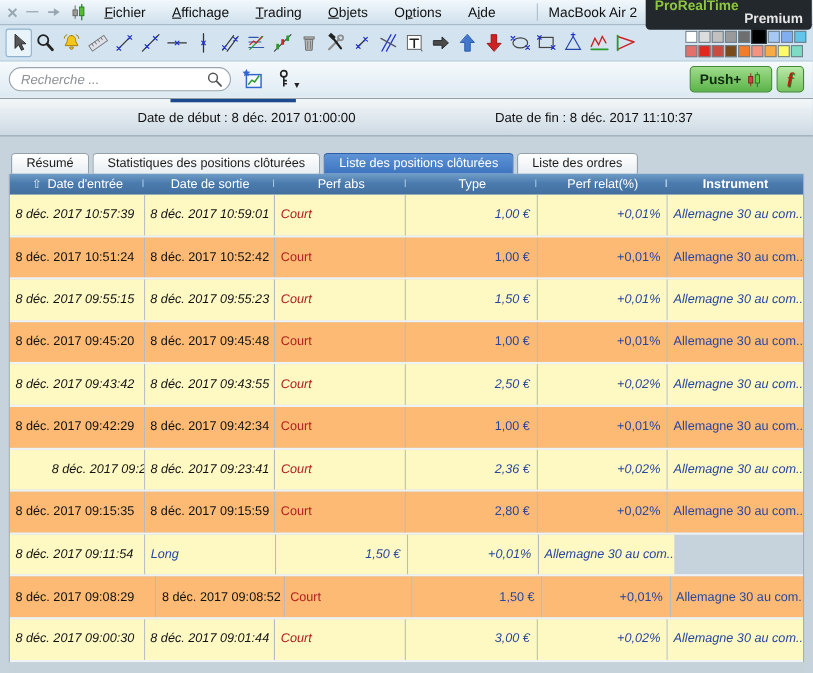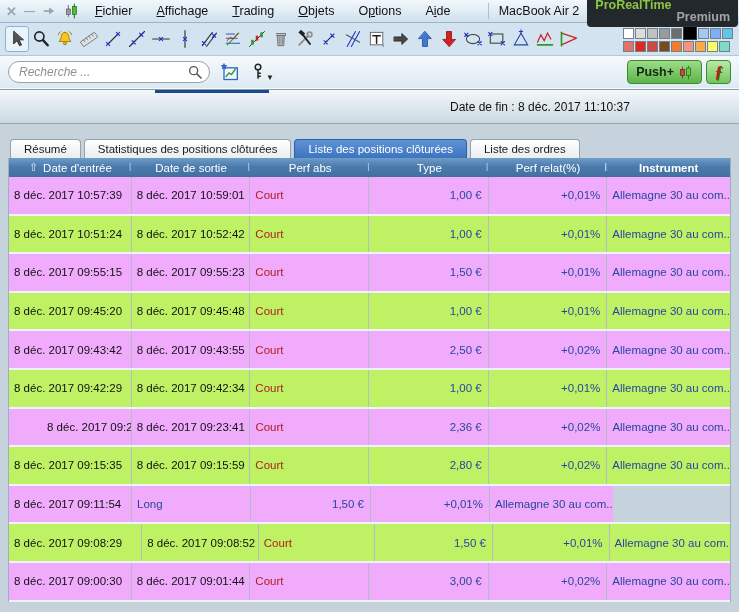--- a/index.html
+++ b/index.html
@@ -12,21 +12,21 @@
   .winctl { display:flex; align-items:center; gap:7px; color:#97a6b2; font-weight:bold; font-size:13px; }
   .winctl span { cursor:default; line-height:1; }
   .app-icon svg { width:16px; height:16px; display:block; }
   .menus { display:flex; gap:24px; margin-left:16px; font-size:12.5px; color:#111; }
   .menu-item u { text-decoration:underline; }
   .menubar-right { margin-left:auto; display:flex; align-items:center; }
   .mb-divider { width:1px; height:16px; background:#aebecb; margin-right:10px; }
   .workspace-name { font-size:12.5px; color:#111; margin-right:8px; }
   .brand-badge { background:#23282d; border-radius:4px; padding:3px 8px; font-size:12.5px; font-weight:bold;
     margin-right:1px; display:flex; gap:5px; }
-  .brand-name { color:#8dc63f; } .brand-edition { color:#a3a3a3;margin-top:12px; }
+  .brand-name { color:#8dc63f; } .brand-edition { color:#e5e5e5;margin-top:12px; }
 
   
   .toolbar { height:33px; background:#d3e4f0; border-bottom:1px solid #b2c8d8; display:flex; align-items:center; padding:0 4px 0 5px; }
   .tool { width:24px; height:26px; display:flex; align-items:center; justify-content:center; border-radius:3px; border:1px solid transparent; }
   .tool svg { width:20px; height:20px; display:block; }
   .tool.sel { background:#e9f3fa; border:1px solid #8fb3cf; }
   .palette { margin-left:auto; display:flex; flex-direction:column; gap:1px; padding-right:2px; }
   .palette .prow { display:flex; gap:1px; align-items:center; }
   .swatch { width:11px; height:11px; border:1px solid #70808c; }
   .swatch.sel { width:14px; height:14px; border:1px solid #303840; }
@@ -63,22 +63,22 @@
     background:linear-gradient(#ffffff,#e9eef1); border:1px solid #96a2aa; border-bottom:none; border-radius:4px 4px 0 0; white-space:nowrap; }
   .tab.active { background:linear-gradient(#5e93d6,#3d74c0); border-color:#2d5ea6; color:#fff; }
 
   .table { border-left:1px solid #9fb0bc; border-right:1px solid #9fb0bc; }
   .thead { height:19px; display:flex; background:linear-gradient(#6f9dc7,#4b7bae 45%,#426f9e); }
   .th { display:flex; align-items:center; justify-content:center; color:#fff; font-size:11.5px; position:relative; white-space:nowrap; }
   .th + .th::before { content:"I"; position:absolute; left:-3px; color:#a9c6e0; font-size:10px; }
   .sort-arrow { color:#d9e8f6; margin-right:5px; font-size:11px; }
   .tbody { display:flex; flex-direction:column; }
   .row { height:38.6px; display:flex; border-bottom:2px solid #eef3f7; }
-  .row.odd  .cell { background:#f0abfc; }
-  .row.even .cell { background:#bef264; }
+  .row.odd  .cell { background:#fef9c3;font-style:italic; }
+  .row.even .cell { background:#fdba74; }
   .cell { display:flex; align-items:center; font-size:11.5px; color:#111; border-right:1px solid #b3bbc3; overflow:hidden; white-space:nowrap; }
   .cell:last-child { border-right:none; }
   .cell.left  { justify-content:flex-start; padding-left:5px; }
   .cell.right { justify-content:flex-end; padding-right:6px; }
   .cell.court { color:#b02020; }
   .cell.long  { color:#2846a0; }
   .cell.navy  { color:#2846a0; }
   .bottom-strip { flex:1; background:#c6d2da; }
 </style>
 </head>
@@ -337,20 +337,24 @@
         </svg>
     </button>
     <button class="flash-btn">
       <span>ƒ</span>
     </button>
   </div>
 </div>
 
 <div class="dateband">
   <div class="dock-strip"></div>
+  <div class="date-label date-start">
+    <span>Date de début :</span>
+    <span>8 déc. 2017 01:00:00</span>
+  </div>
   <div class="date-label date-end">
     <span>Date de fin :</span>
     <span>8 déc. 2017 11:10:37</span>
   </div>
 </div>
 
 <div class="content">
   <div class="tabs-row">
       <div class="tab">Résumé</div>
       <div class="tab">Statistiques des positions clôturées</div>

